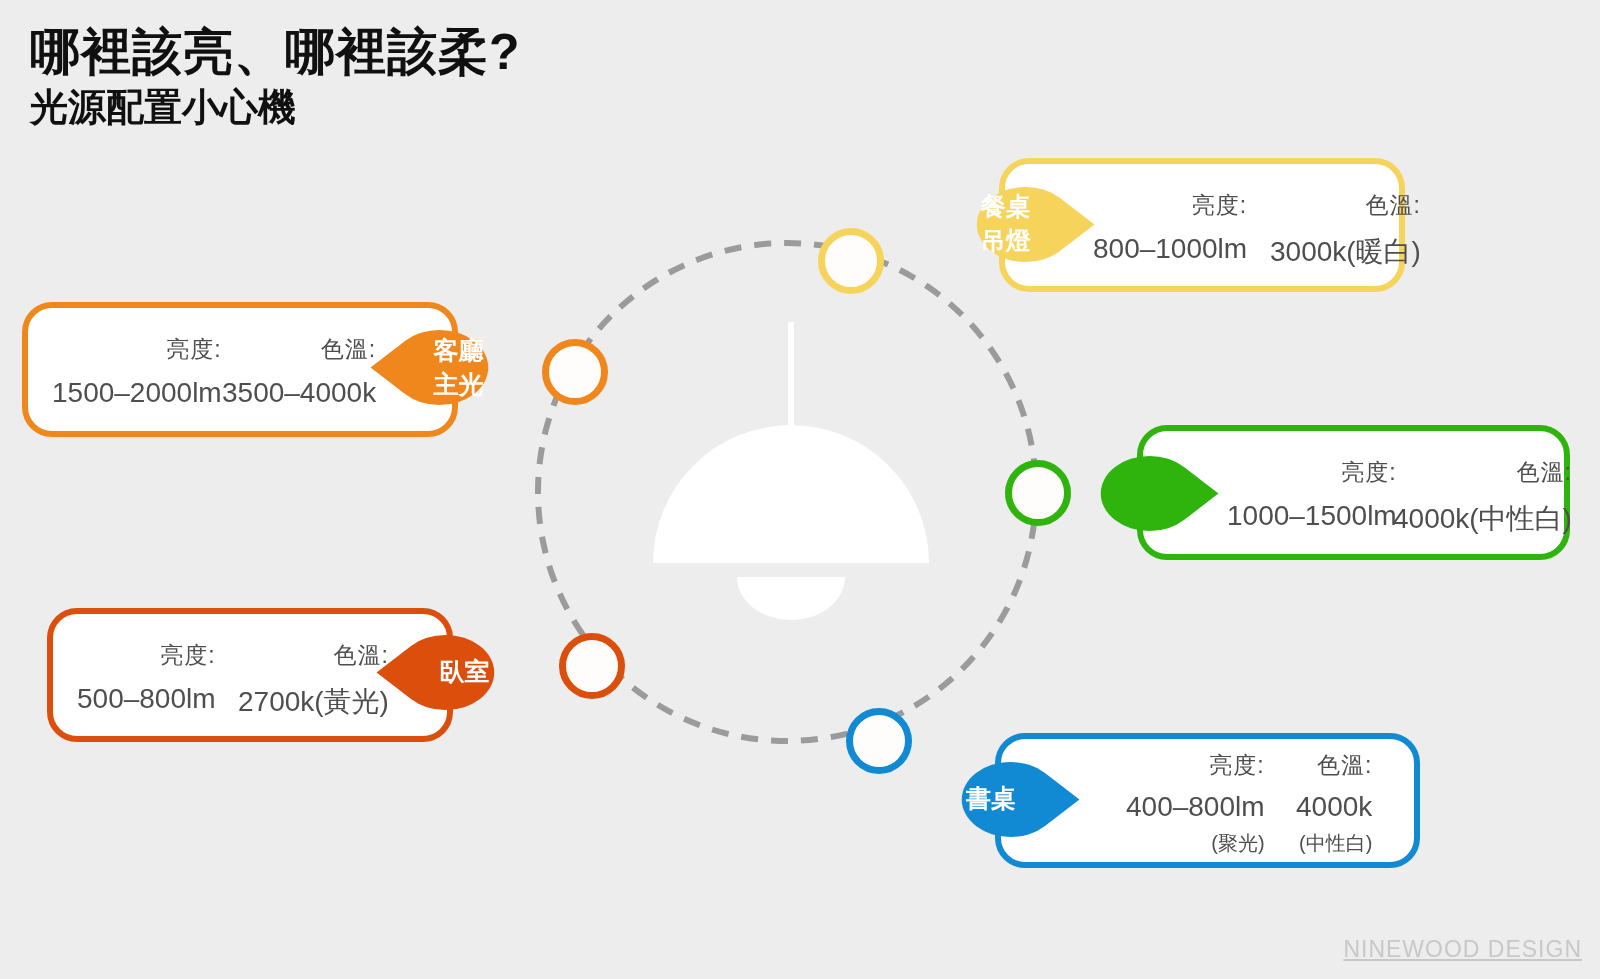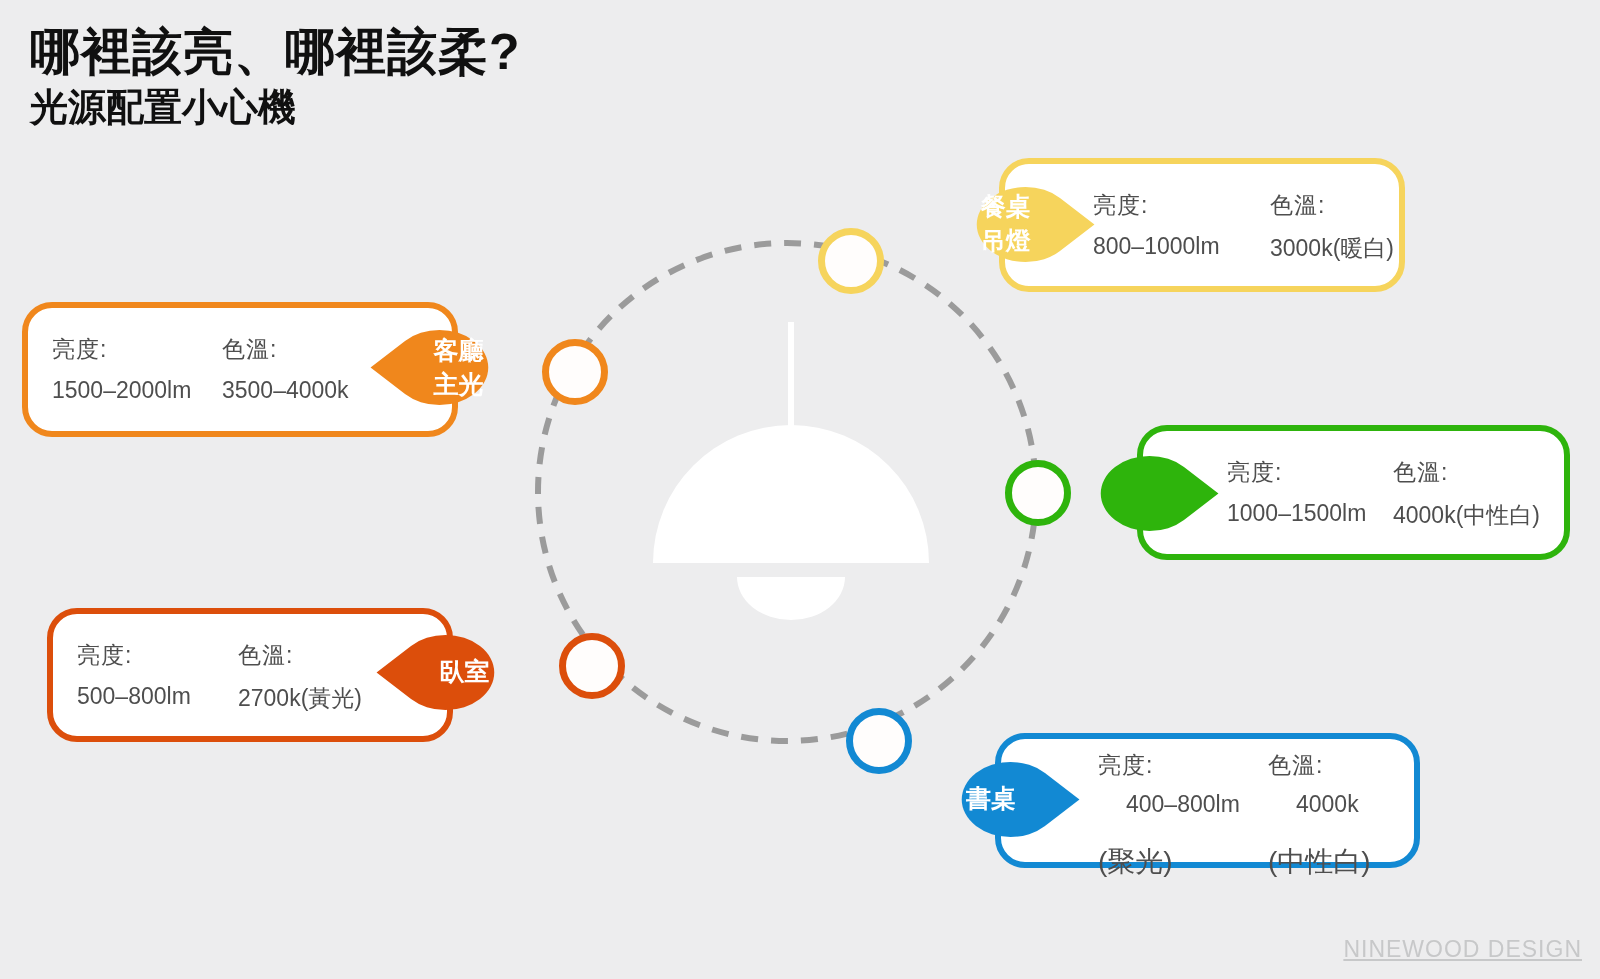--- a/index.html
+++ b/index.html
@@ -27,24 +27,24 @@
   }
 
   
   .card { position:absolute; background:#FFFFFF; border-radius:30px; z-index:1; }
   .c-dining  { border:6px solid var(--dining-yellow,#F6D45C); }
   .c-living  { border:6px solid var(--living-orange,#F0871C); }
   .c-kitchen { border:6px solid var(--kitchen-green,#2EB40C); }
   .c-bedroom { border:6px solid var(--bedroom-red,#DC4E0B); }
   .c-desk    { border:6px solid var(--desk-blue,#1289D3); }
 
-  .col { position:absolute; }
+  .col { position:absolute;text-align:right; }
   .field-label { font-size:23px; color:var(--card-text,#4E4E4E); letter-spacing:1px; }
-  .field-value { font-size:23px; color:var(--card-text,#4E4E4E); margin-top:12px; white-space:nowrap; }
-  .field-value2 { font-size:28px; color:var(--card-text,#4E4E4E); margin-top:25px; white-space:nowrap; }
+  .field-value { font-size:28px; color:var(--card-text,#4E4E4E); margin-top:12px; white-space:nowrap; }
+  .field-value2 { font-size:20px; color:var(--card-text,#4E4E4E); margin-top:7px; white-space:nowrap; }
 
   #card-dining { left:999px; top:158px; width:406px; height:134px; }
   #card-dining .col1 { left:88px; top:26px; }
   #card-dining .col2 { left:265px; top:26px; }
 
   #card-living { left:22px; top:302px; width:436px; height:135px; }
   #card-living .col1 { left:24px; top:26px; }
   #card-living .col2 { left:194px; top:26px; }
 
   #card-kitchen { left:1137px; top:425px; width:433px; height:135px; }

